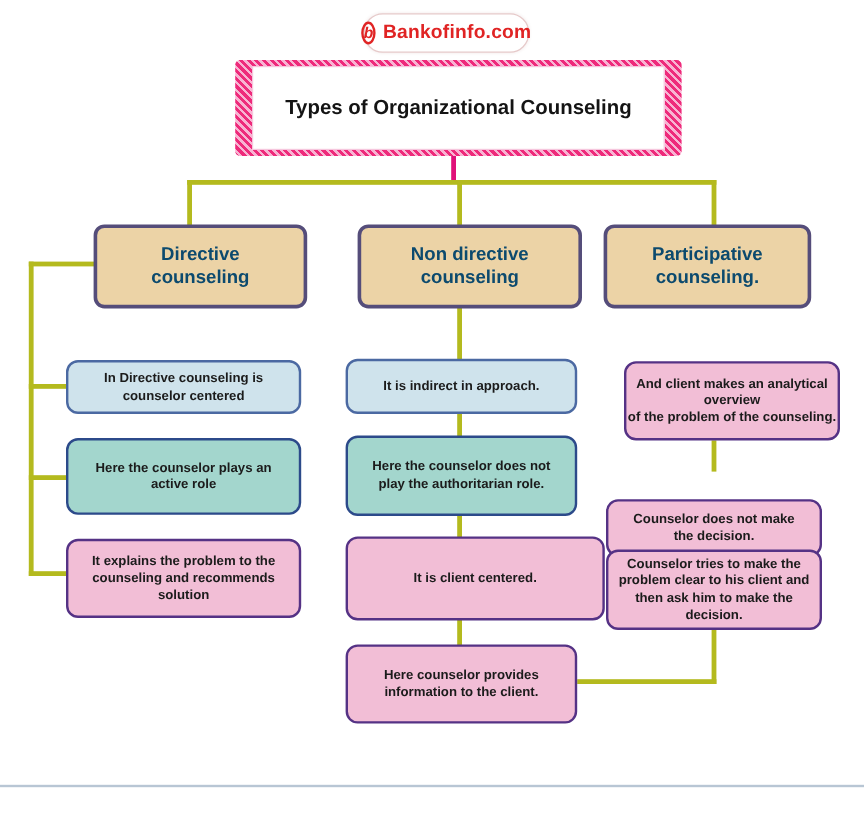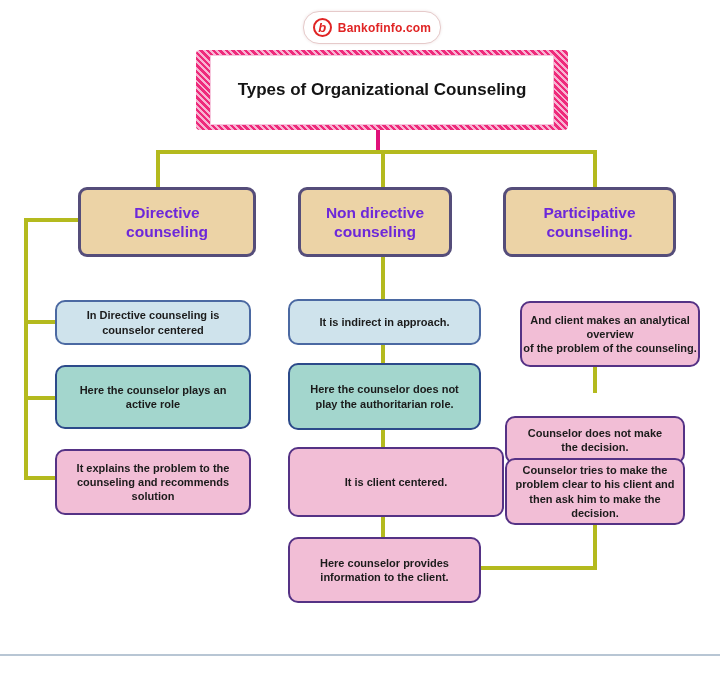--- a/index.html
+++ b/index.html
@@ -12,35 +12,35 @@
   .logo{
     position:absolute;left:303px;top:11px;width:136px;height:31px;background:#fff;
     border:1px solid #e6caca;border-radius:16px;display:flex;align-items:center;
     justify-content:center;gap:6px;box-shadow:0 0 3px rgba(120,40,40,.12);z-index:3;
   }
   .logo-icon{
     width:19px;height:19px;border:2.5px solid #e02424;border-radius:50%;color:#e02424;
     font-weight:bold;font-size:13px;display:flex;align-items:center;justify-content:center;
     line-height:1;box-sizing:border-box;font-style:italic;
   }
-  .logo-text{color:#e02424;font-weight:bold;font-size:12px;letter-spacing:.2px;}
+  .logo-text{color:#e02424;font-weight:bold;font-size:16px;letter-spacing:.2px;}
   .title-outer{
     position:absolute;left:196px;top:50px;width:372px;height:80px;box-sizing:border-box;
     background:repeating-linear-gradient(45deg,#ee2a7b 0 2.5px,#f8b3d2 2.5px 4.5px);
     padding:5px 14px;border-radius:4px;z-index:2;
   }
   .title-inner{
     width:100%;height:100%;background:#fff;display:flex;align-items:center;box-sizing:border-box;
     justify-content:center;font-size:17px;font-weight:bold;color:#141414;
     border:1px solid #f6c6dd;text-align:center;
   }
   .hbox{
     position:absolute;background:#ecd3a6;border:3px solid #554d7a;border-radius:9px;
     display:flex;align-items:center;justify-content:center;text-align:center;
-    font-weight:bold;font-size:15.5px;color:#6d28d9;line-height:1.25;
+    font-weight:bold;font-size:15.5px;color:#0c4a6e;line-height:1.25;
     white-space:pre-line;box-sizing:border-box;z-index:1;
   }
   .dbox{
     position:absolute;border-radius:10px;display:flex;align-items:center;justify-content:center;
     text-align:center;font-weight:bold;font-size:11px;color:#1b1b1b;line-height:1.3;
     white-space:pre-line;box-sizing:border-box;z-index:1;padding:2px 1px;
   }
   .blue{background:#cfe3ec;border:2.5px solid #4b69a2;}
   .teal{background:#a3d6cd;border:2.5px solid #2c4a8a;}
   .pink{background:#f2bed6;border:2.5px solid #553285;}
@@ -72,21 +72,21 @@
   <div class="line" style="left:24px;top:396px;width:33px;height:4px;"></div>
   <div class="line" style="left:24px;top:476px;width:33px;height:4px;"></div>
 
   <div class="line" style="left:593px;top:367px;width:4px;height:26px;"></div>
   <div class="line" style="left:593px;top:437px;width:4px;height:23px;"></div>
   <div class="line" style="left:593px;top:524px;width:4px;height:46px;"></div>
   <div class="line" style="left:481px;top:566px;width:116px;height:4px;"></div>
 
   <div class="hbox" style="left:78px;top:187px;width:178px;height:70px;">Directive
 counseling</div>
-  <div class="hbox" style="left:298px;top:187px;width:154px;height:70px;">Non directive
+  <div class="hbox" style="left:298px;top:187px;width:187px;height:70px;">Non directive
 counseling</div>
   <div class="hbox" style="left:503px;top:187px;width:173px;height:70px;">Participative
 counseling.</div>
 
   <div class="dbox blue" style="left:55px;top:300px;width:196px;height:45px;">In Directive counseling is
 counselor centered</div>
   <div class="dbox teal" style="left:55px;top:365px;width:196px;height:64px;">Here the counselor plays an
 active role</div>
   <div class="dbox pink" style="left:55px;top:449px;width:196px;height:66px;">It explains the problem to the
 counseling and recommends solution</div>

